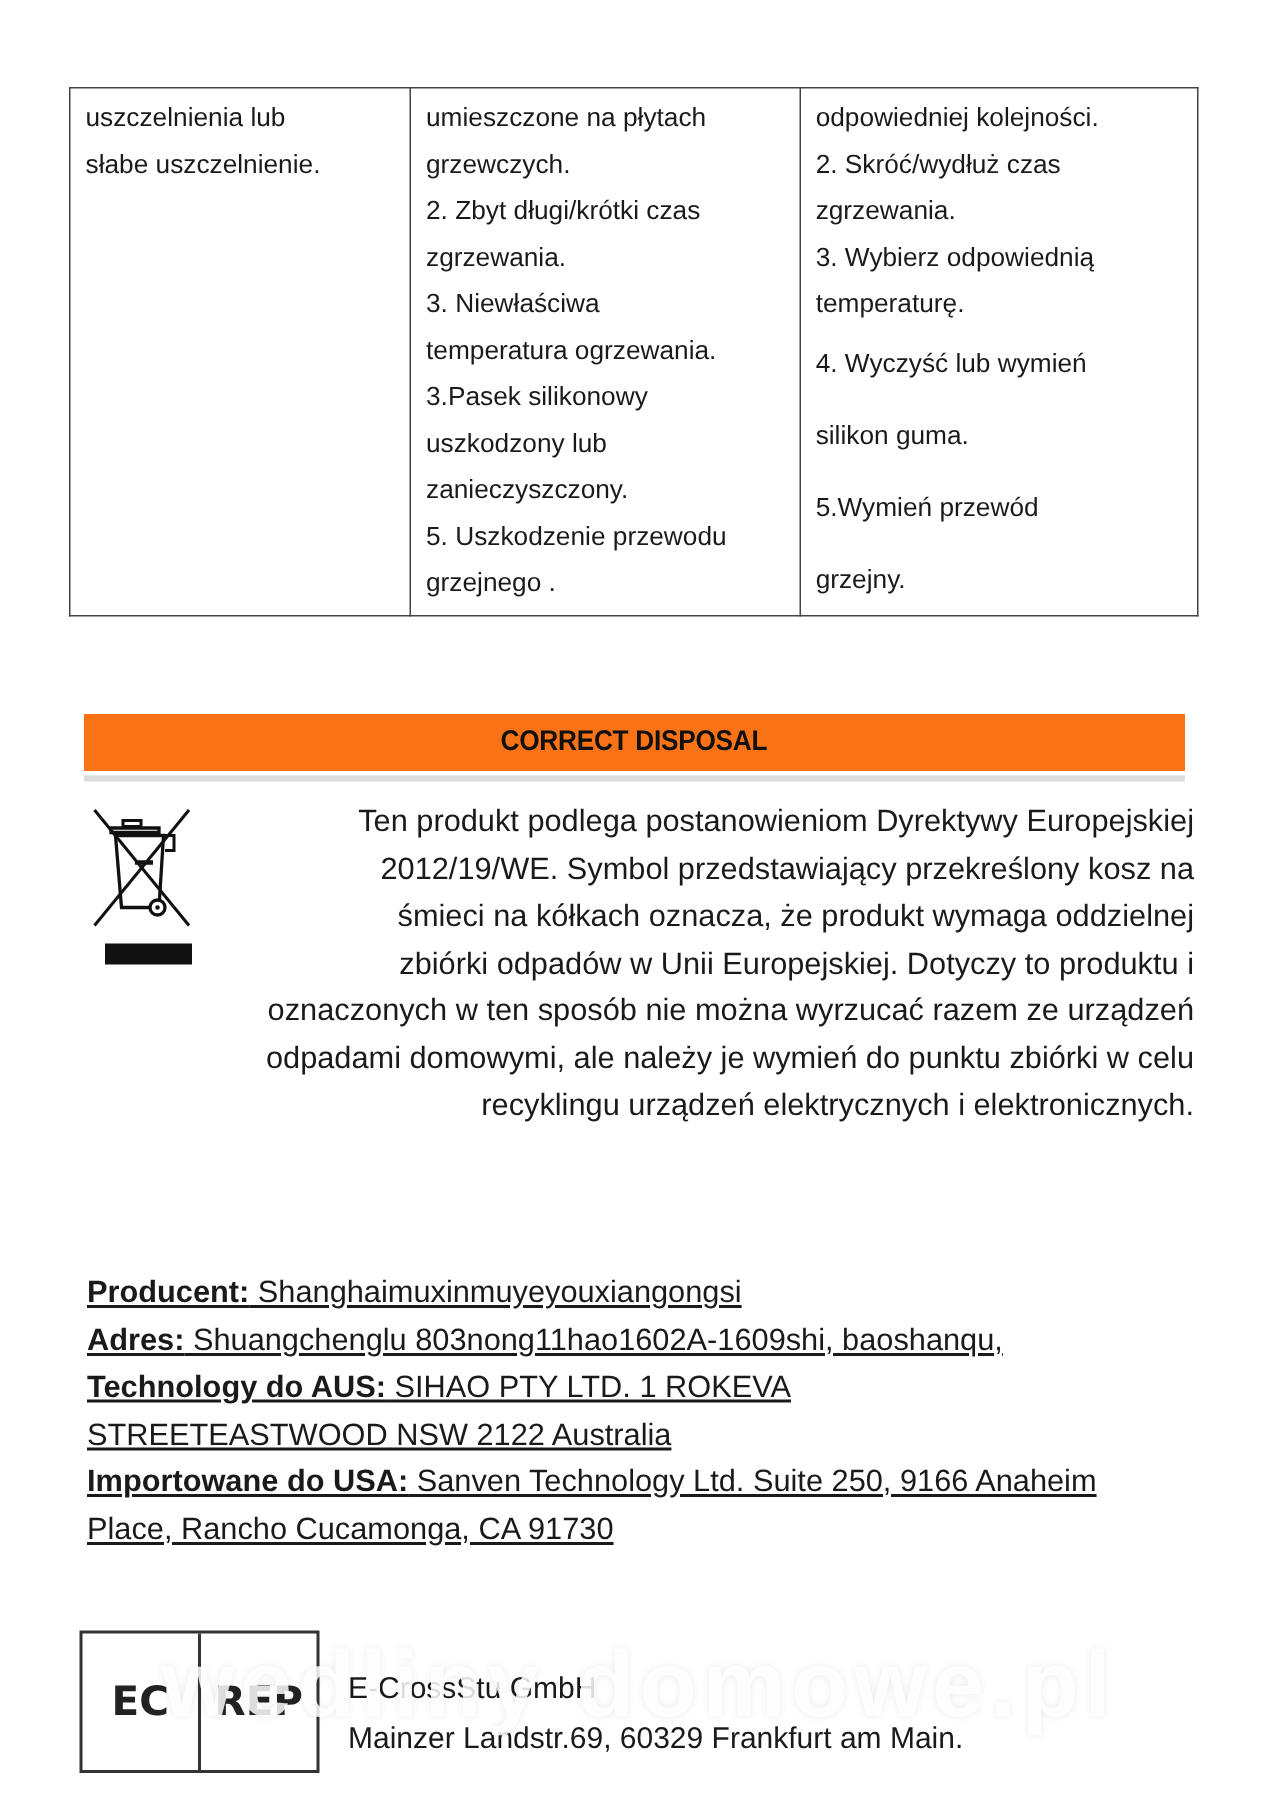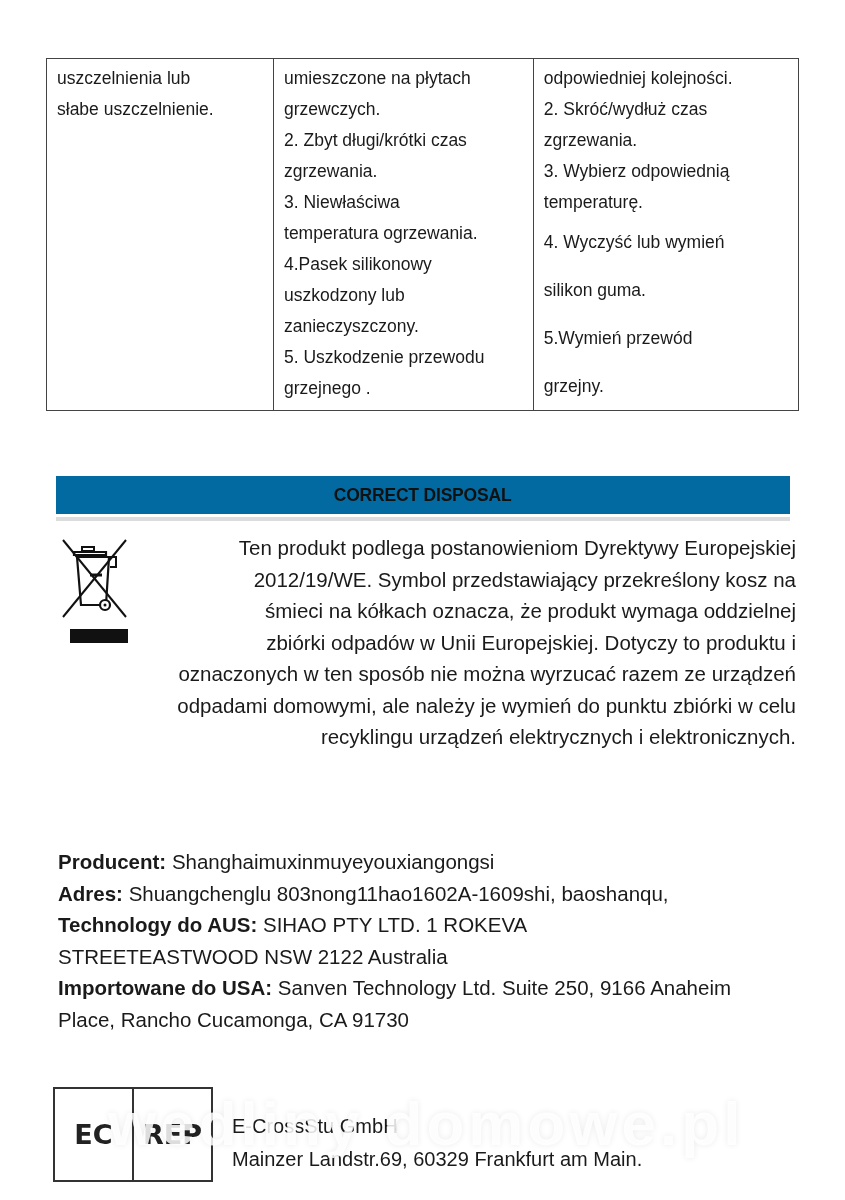--- a/index.html
+++ b/index.html
@@ -12,38 +12,38 @@
     .trouble-table td { border: 1.5px solid #444; vertical-align: top;
                         padding: 4px 10px 0 10px; font-size: 17.5px; line-height: 31px; margin-left: 16px; }
     .col1 { width: 208px; }
     .col2 { width: 238px; }
     .col3 { width: 243px; }
     .cell-line { display: block; white-space: nowrap; }
     .cell-line.gap { line-height: 48px; }
 
     
     .disposal-header { position: absolute; left: 56px; top: 476px; width: 734px; height: 38px;
-                       background: #0369a1; display: flex; align-items: center; justify-content: center; }
+                       background: #f97316; display: flex; align-items: center; justify-content: center; }
     .disposal-header span { font-weight: bold; font-size: 19px; letter-spacing: -0.2px;
                             color: #111; transform: scaleX(0.92); display: inline-block; }
     .disposal-rule { position: absolute; left: 56px; top: 517px; width: 734px; height: 4px;
                      background: #dcdcdc; }
 
     
     .weee-icon { position: absolute; left: 60px; top: 535px; width: 80px; height: 110px; }
 
     
     .disposal-text { position: absolute; left: 56px; top: 532px; width: 740px;
                      font-size: 20.5px; line-height: 31.5px; color: #1a1a1a; }
     .disposal-text .line { display: block; white-space: nowrap; transform-origin: left; text-align: right; }
     .indent { padding-left: 101px; }
 
     
     .info-block { position: absolute; left: 58px; top: 846px; width: 760px;
-                  font-size: 20.5px; line-height: 31.5px; color: #1a1a1a; }
+                  font-size: 20.5px; line-height: 31.5px; color: #1a1a1a; text-decoration: underline; }
     .info-block .line { display: block; white-space: nowrap; }
     .info-block b { font-weight: bold; }
 
     
     .ecrep { position: absolute; left: 53px; top: 1087px; width: 160px; height: 95px;
              border: 2px solid #333; display: flex; box-sizing: border-box; }
     .ecrep .box { flex: 1; display: flex; align-items: center; justify-content: center;
                   font-family: "DejaVu Sans", sans-serif; font-weight: bold; font-size: 27px; color: #222; }
     .ecrep .box + .box { border-left: 2px solid #333; }
 
@@ -70,21 +70,21 @@
       <span class="cell-line">uszczelnienia lub</span>
       <span class="cell-line">słabe uszczelnienie.</span>
     </td>
     <td>
       <span class="cell-line">umieszczone na płytach</span>
       <span class="cell-line">grzewczych.</span>
       <span class="cell-line">2. Zbyt długi/krótki czas</span>
       <span class="cell-line">zgrzewania.</span>
       <span class="cell-line">3. Niewłaściwa</span>
       <span class="cell-line">temperatura ogrzewania.</span>
-      <span class="cell-line">4.Pasek silikonowy</span>
+      <span class="cell-line">3.Pasek silikonowy</span>
       <span class="cell-line">uszkodzony lub</span>
       <span class="cell-line">zanieczyszczony.</span>
       <span class="cell-line">5. Uszkodzenie przewodu</span>
       <span class="cell-line">grzejnego .</span>
     </td>
     <td>
       <span class="cell-line">odpowiedniej kolejności.</span>
       <span class="cell-line">2. Skróć/wydłuż czas</span>
       <span class="cell-line">zgrzewania.</span>
       <span class="cell-line">3. Wybierz odpowiednią</span>

